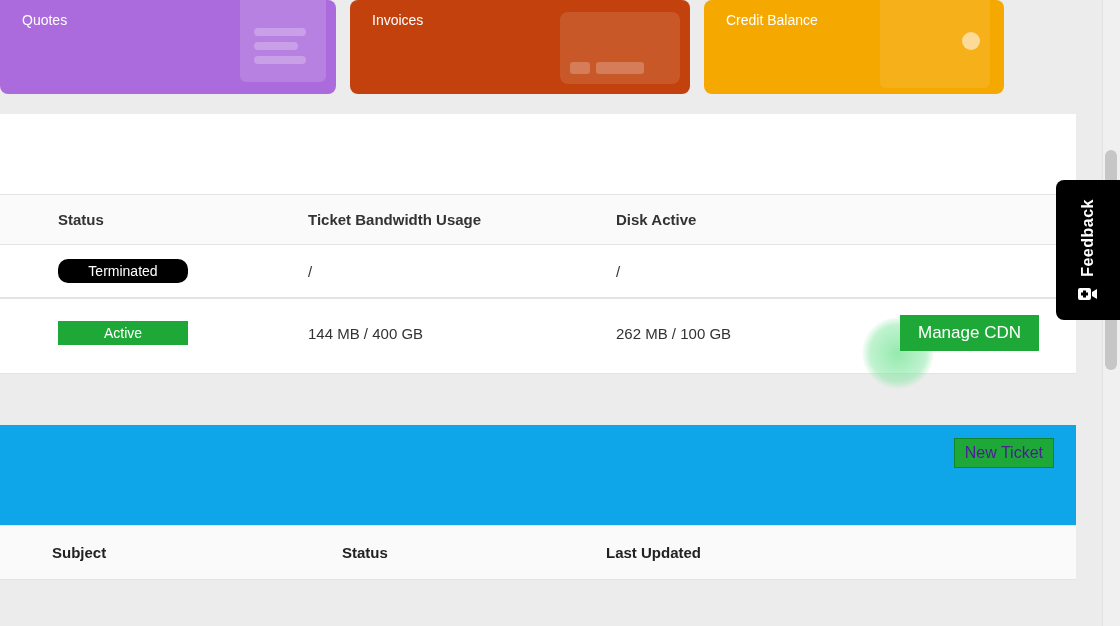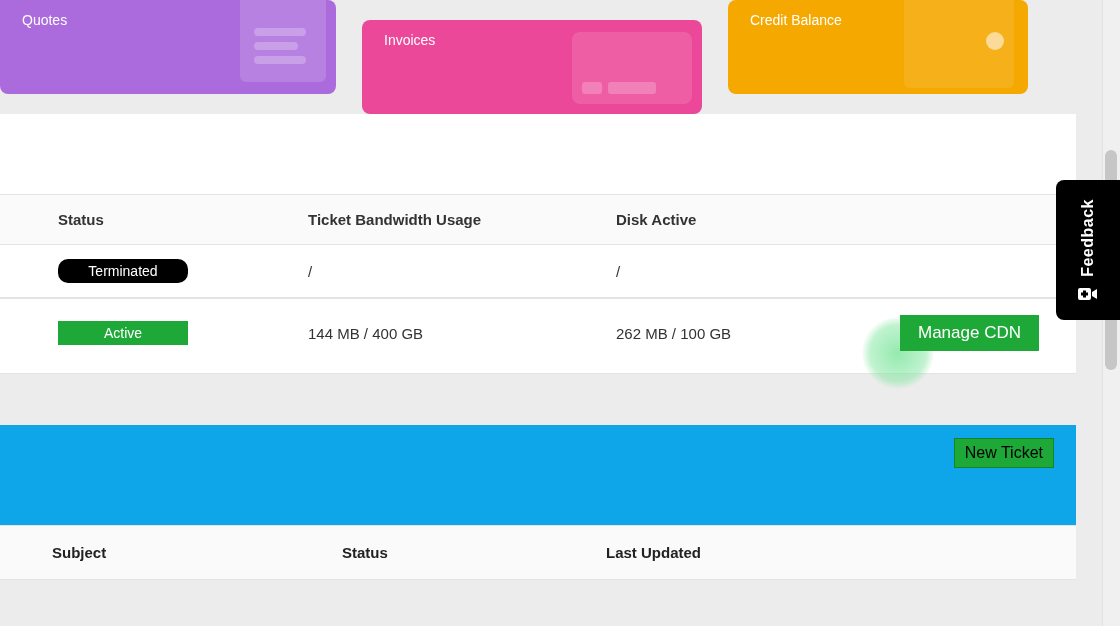--- a/index.html
+++ b/index.html
@@ -8,43 +8,42 @@
     height: 626px;
     font-family: -apple-system, BlinkMacSystemFont, "Segoe UI", Arial, sans-serif;
     background: #ececec;
     overflow: hidden;
     position: relative;
   }
 
   
   .cards-row {
     display: flex;
-    gap: 26px;
+    gap: 14px;
     padding: 0 0 0 0;
     height: 96px;
   }
   .card {
     position: relative;
     border-radius: 8px;
     padding: 12px 22px;
     color: #fff;
     font-size: 14px;
     font-weight: 500;
     height: 94px;
     overflow: hidden;
   }
   .card-quotes {
     background: #ab6bdc;
     width: 336px;
     border-top-left-radius: 0; 
   }
   .card-invoices {
-    background: #ec4899;
+    background: #c2410c;
     width: 340px;
-    margin-top: 20px;
   }
   .card-credit {
     background: #f4a800;
     width: 300px;
   }
 
   
   .deco-quotes {
     position: absolute;
     right: 10px;
@@ -188,21 +187,21 @@
     pointer-events: none;
     left: 862px;
     top: 317px;
   }
 
   .new-ticket-btn {
     position: absolute;
     right: 66px;
     top: 438px;
     background: #1ea838;
-    color: #000000;
+    color: #4c1d95;
     border: 1px solid #0f862a;
     padding: 5px 10px;
     font-size: 16px;
     cursor: pointer;
   }
 
   
   .tickets-panel {
     background: #0ea5e9;
     width: 1076px;

